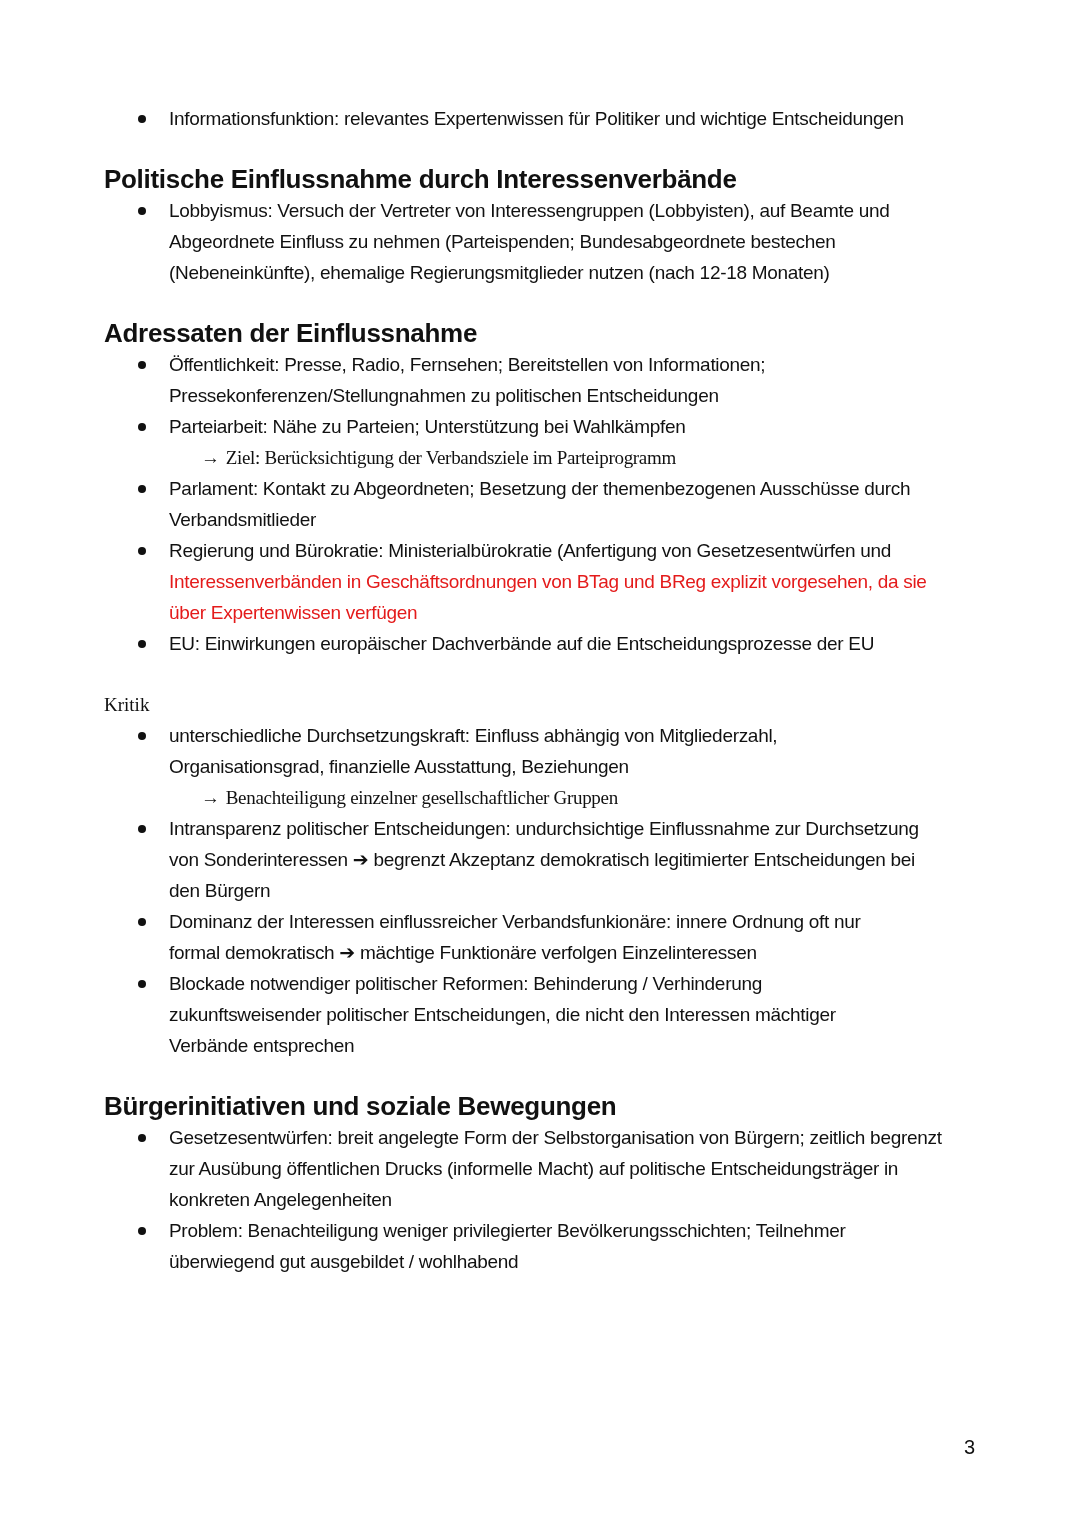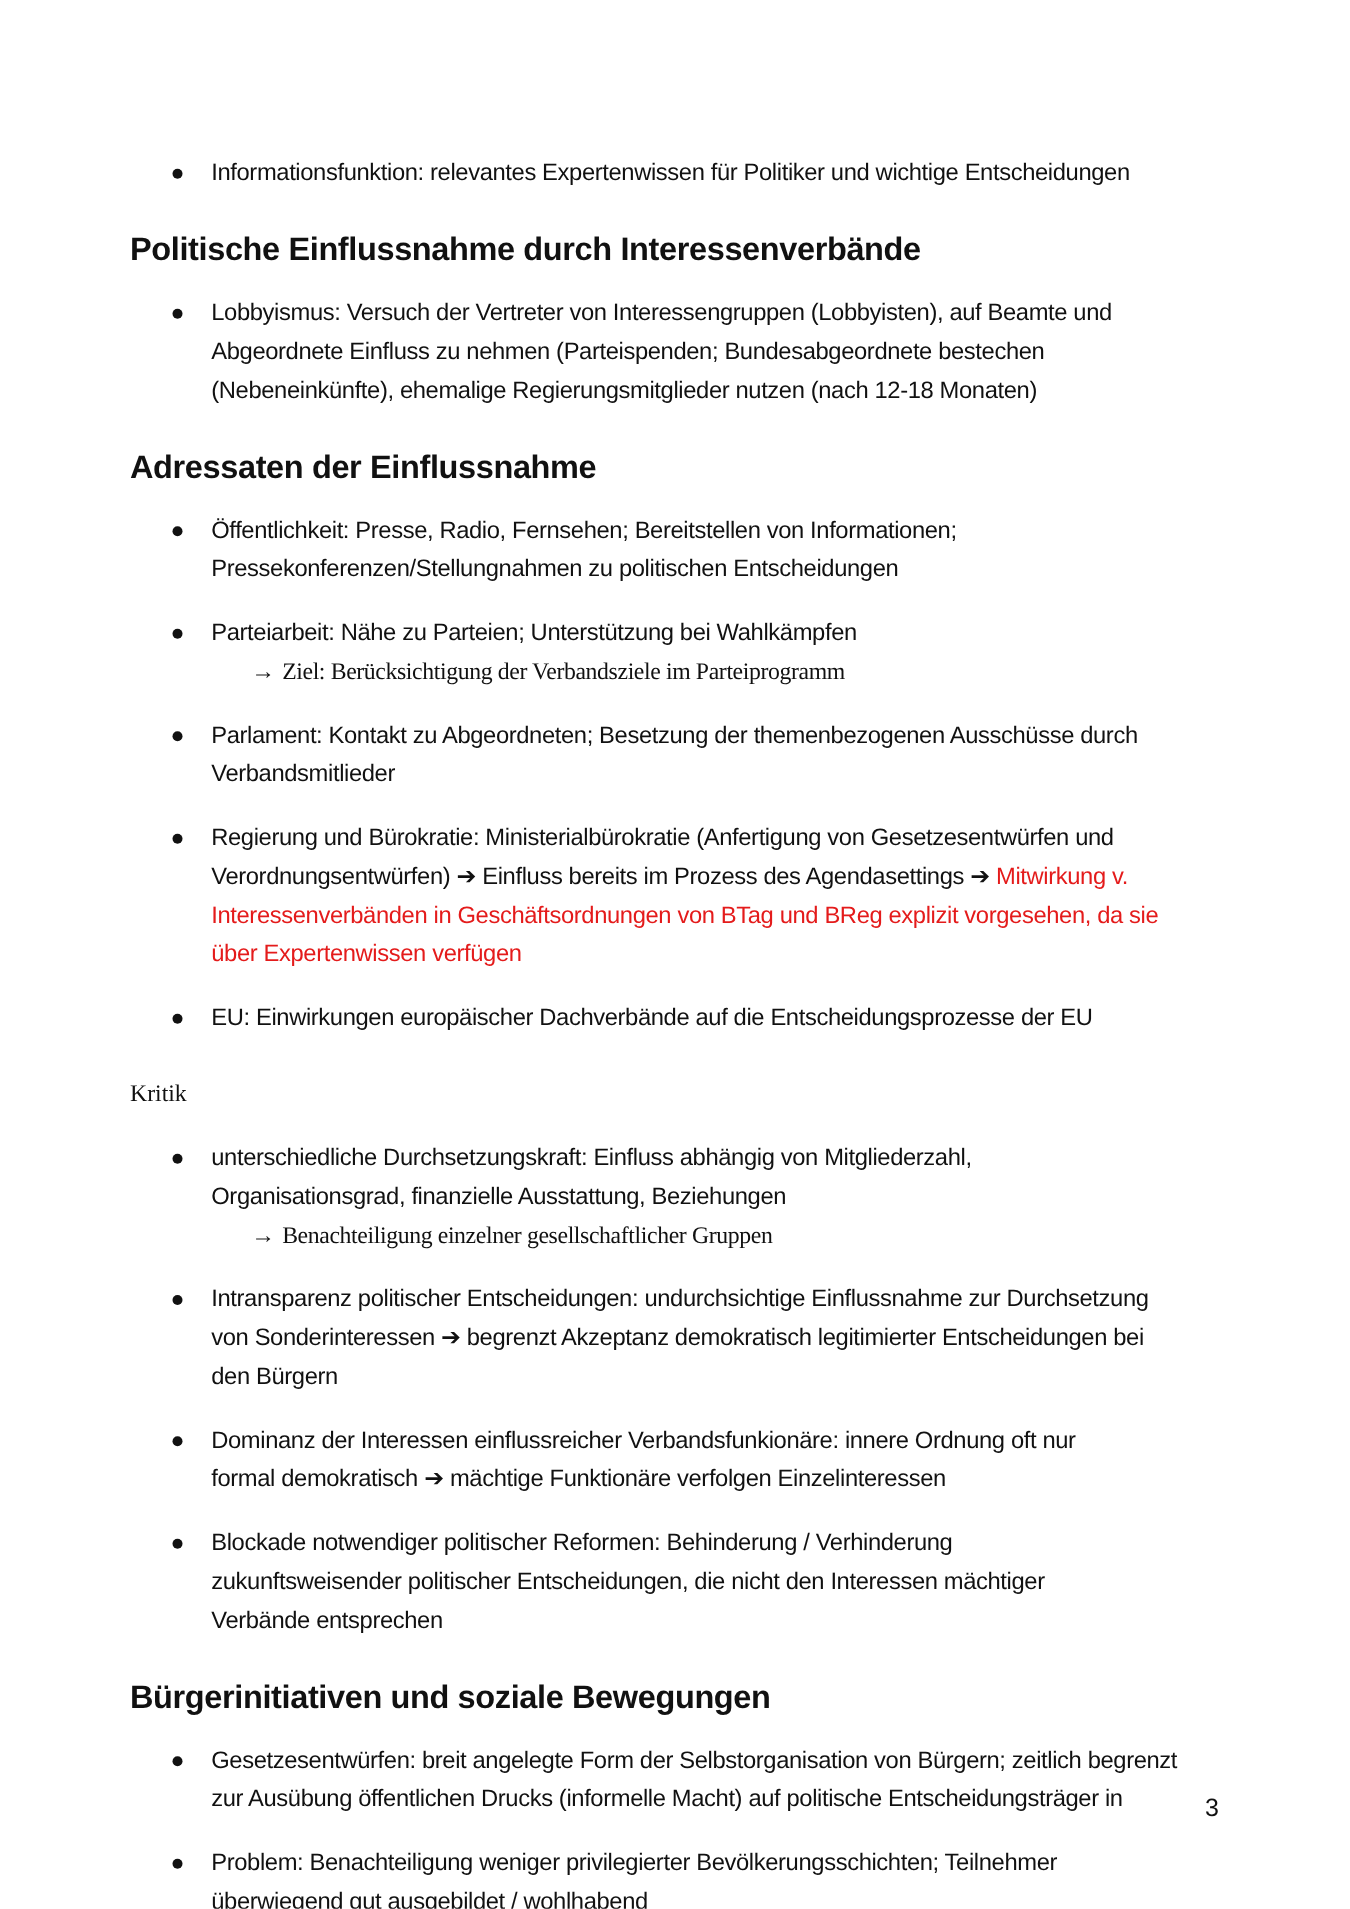--- a/index.html
+++ b/index.html
@@ -5,21 +5,21 @@
     html, body { margin: 0; padding: 0; background: #ffffff; }
     body {
       width: 1080px; height: 1527px; position: relative; overflow: hidden;
       font-family: "Liberation Sans", "DejaVu Sans", sans-serif;
       color: #111111;
     }
     .page { position: absolute; left: 104px; top: 103px; width: 900px; }
     .line { font-size: 19px; line-height: 31px; white-space: nowrap; letter-spacing: -0.3px; }
     .heading { font-weight: bold; font-size: 26px; line-height: 31px; letter-spacing: -0.3px; }
     .gap { height: 30px; }
-    .bullet-row { position: relative; padding-left: 65px; margin-top: 20px; }
+    .bullet-row { position: relative; padding-left: 65px; }
     .bullet-dot { position: absolute; left: 34px; top: 12px; width: 8px; height: 8px; border-radius: 50%; background: #111; }
     .arrow-row { padding-left: 97px; font-family: Liberation Serif, serif; }
     .arrow { display: inline-block; margin-right: 6px; }
     .red { color: #e41b1b; }
     .plain-heading { font-size: 19px; line-height: 31px; font-family: Liberation Serif, serif; }
     .page-number { position: absolute; left: 964px; top: 1436px; font-size: 20px; }
   </style>
 </head>
 <body>
 
@@ -56,23 +56,20 @@
     <span class="arrow">→</span><span>Ziel: Berücksichtigung der Verbandsziele im Parteiprogramm</span>
   </div>
   <div class="bullet-row line">
     <span class="bullet-dot"></span>
     <div>Parlament: Kontakt zu Abgeordneten; Besetzung der themenbezogenen Ausschüsse durch</div>
     <div>Verbandsmitlieder</div>
   </div>
   <div class="bullet-row line">
     <span class="bullet-dot"></span>
     <div>Regierung und Bürokratie: Ministerialbürokratie (Anfertigung von Gesetzesentwürfen und</div>
-    <div>
-      <span>Verordnungsentwürfen) ➔ Einfluss bereits im Prozess des Agendasettings ➔ </span><span class="red">Mitwirkung v.</span>
-    </div>
     <div class="red">Interessenverbänden in Geschäftsordnungen von BTag und BReg explizit vorgesehen, da sie</div>
     <div class="red">über Expertenwissen verfügen</div>
   </div>
   <div class="bullet-row line">
     <span class="bullet-dot"></span>
     <div>EU: Einwirkungen europäischer Dachverbände auf die Entscheidungsprozesse der EU</div>
   </div>
 
   <div class="gap"></div>
 
@@ -103,20 +100,21 @@
     <div>Verbände entsprechen</div>
   </div>
 
   <div class="gap"></div>
 
   <div class="heading">Bürgerinitiativen und soziale Bewegungen</div>
   <div class="bullet-row line">
     <span class="bullet-dot"></span>
     <div>Gesetzesentwürfen: breit angelegte Form der Selbstorganisation von Bürgern; zeitlich begrenzt</div>
     <div>zur Ausübung öffentlichen Drucks (informelle Macht) auf politische Entscheidungsträger in</div>
+    <div>konkreten Angelegenheiten</div>
   </div>
   <div class="bullet-row line">
     <span class="bullet-dot"></span>
     <div>Problem: Benachteiligung weniger privilegierter Bevölkerungsschichten; Teilnehmer</div>
     <div>überwiegend gut ausgebildet / wohlhabend</div>
   </div>
 </div>
 
 <div class="page-number">3</div>
 

